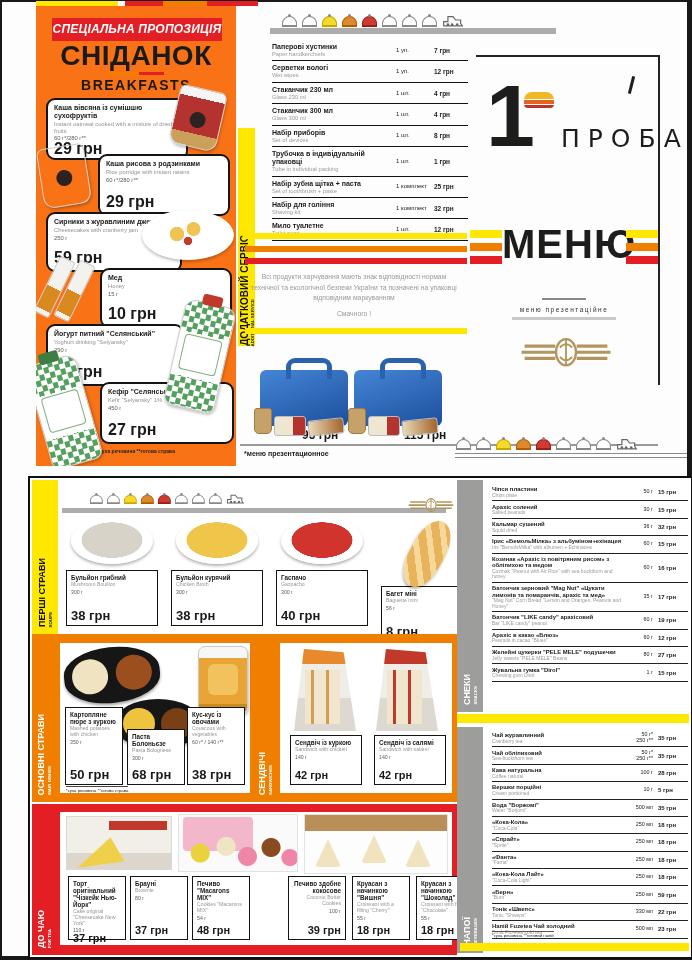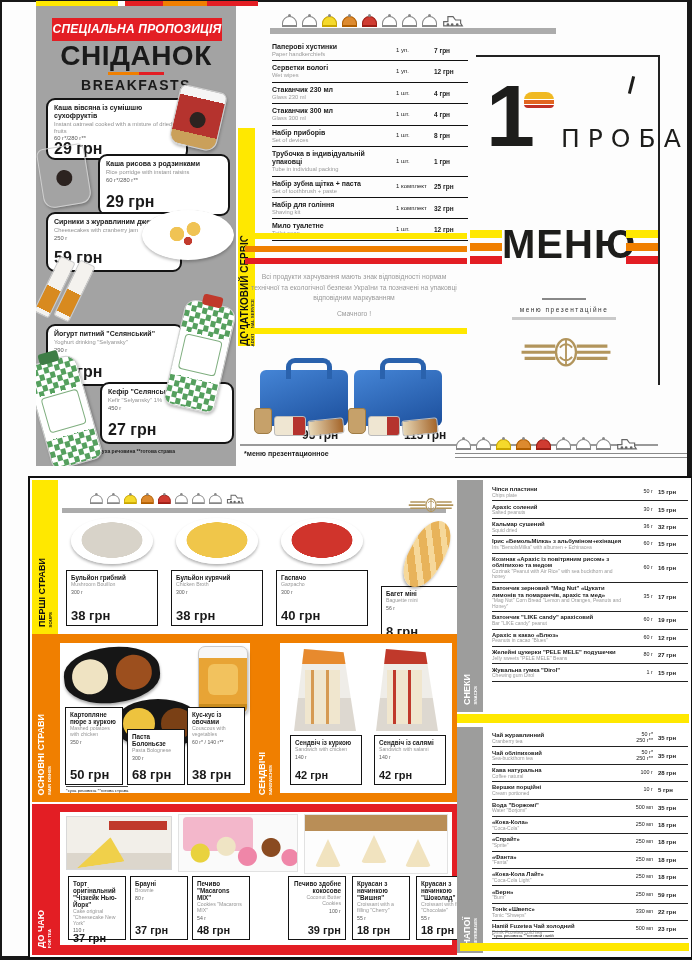--- a/index.html
+++ b/index.html
@@ -14,21 +14,21 @@
   .cloche{width:13px;height:8px;border:1.2px solid #888;border-bottom:2.2px solid #888;
     border-radius:8px 8px 0 0;position:relative;background:#fff;display:inline-block;}
   .cloche::after{content:"";position:absolute;top:-3.5px;left:50%;margin-left:-1.5px;width:3px;height:3px;border-radius:50%;background:#888;}
   .c-y{background:#f5d92b;border-color:#c9a500;}
   .c-o{background:#dd8a2e;border-color:#b05e00;}
   .c-r{background:#cf3b31;border-color:#9c1d14;}
   .graybar{position:absolute;background:#acacac;}
   .stripe{position:absolute;height:6px;}
   .s-y{background:#ffe800;} .s-o{background:#f07f00;} .s-r{background:#e31e24;}
   
-  .bf{position:absolute;left:36px;top:6px;width:200px;height:460px;background:#a3a3a3;overflow:hidden;}
+  .bf{position:absolute;left:36px;top:6px;width:200px;height:460px;background:#f97316;overflow:hidden;}
   .bf-banner{position:absolute;left:16px;top:12px;width:170px;height:23px;background:#e31e24;color:#fff;
     font-style:italic;font-weight:900;font-size:12px;line-height:23px;text-align:center;letter-spacing:.2px;}
   .bf-title{position:absolute;left:0;top:34px;width:100%;text-align:center;font-size:28px;font-weight:900;letter-spacing:.5px;}
   .bf-line{position:absolute;left:72px;top:66px;width:56px;height:3px;background:linear-gradient(90deg,#f07f00 0 55%,#e31e24 55%);}
   .bf-sub{position:absolute;left:0;top:71px;width:100%;text-align:center;font-size:14px;font-weight:800;letter-spacing:1.5px;}
   .bcard{position:absolute;background:#fff;border:2px solid #141414;border-radius:9px;padding:4px 6px;display:flex;flex-direction:column;z-index:2;}
   .b-name{font-size:7px;font-weight:bold;line-height:1.15;}
   .b-en{font-size:5.8px;color:#919191;line-height:1.12;margin-top:1px;}
   .b-w{font-size:5.8px;color:#5a5a5a;margin-top:1px;}
   .b-price{font-size:16px;font-weight:800;margin-top:auto;line-height:1;}
@@ -212,20 +212,26 @@
       <div class="b-en">Rice porridge with instant raisins</div>
       <div class="b-w">60 г*/280 г**</div>
       <div class="b-price">29 грн</div>
     </div>
     <div class="bcard" style="left:10px;top:206px;width:120px;height:48px;">
       <div class="b-name">Сирники з журавлиним джемом</div>
       <div class="b-en">Cheesecakes with cranberry jam</div>
       <div class="b-w">250 г</div>
       <div class="b-price">59 грн</div>
     </div>
+    <div class="bcard" style="left:64px;top:262px;width:116px;height:48px;">
+      <div class="b-name">Мед</div>
+      <div class="b-en">Honey</div>
+      <div class="b-w">15 г</div>
+      <div class="b-price">10 грн</div>
+    </div>
     <div class="bcard" style="left:10px;top:318px;width:122px;height:50px;">
       <div class="b-name">Йогурт питний "Селянський"</div>
       <div class="b-en">Yoghurt drinking "Selyansky"</div>
       <div class="b-w">290 г</div>
       <div class="b-price">27 грн</div>
     </div>
     <div class="bcard" style="left:64px;top:376px;width:118px;height:50px;">
       <div class="b-name">Кефір "Селянський" 1%</div>
       <div class="b-en">Kefir "Selyansky" 1%</div>
       <div class="b-w">450 г</div>

